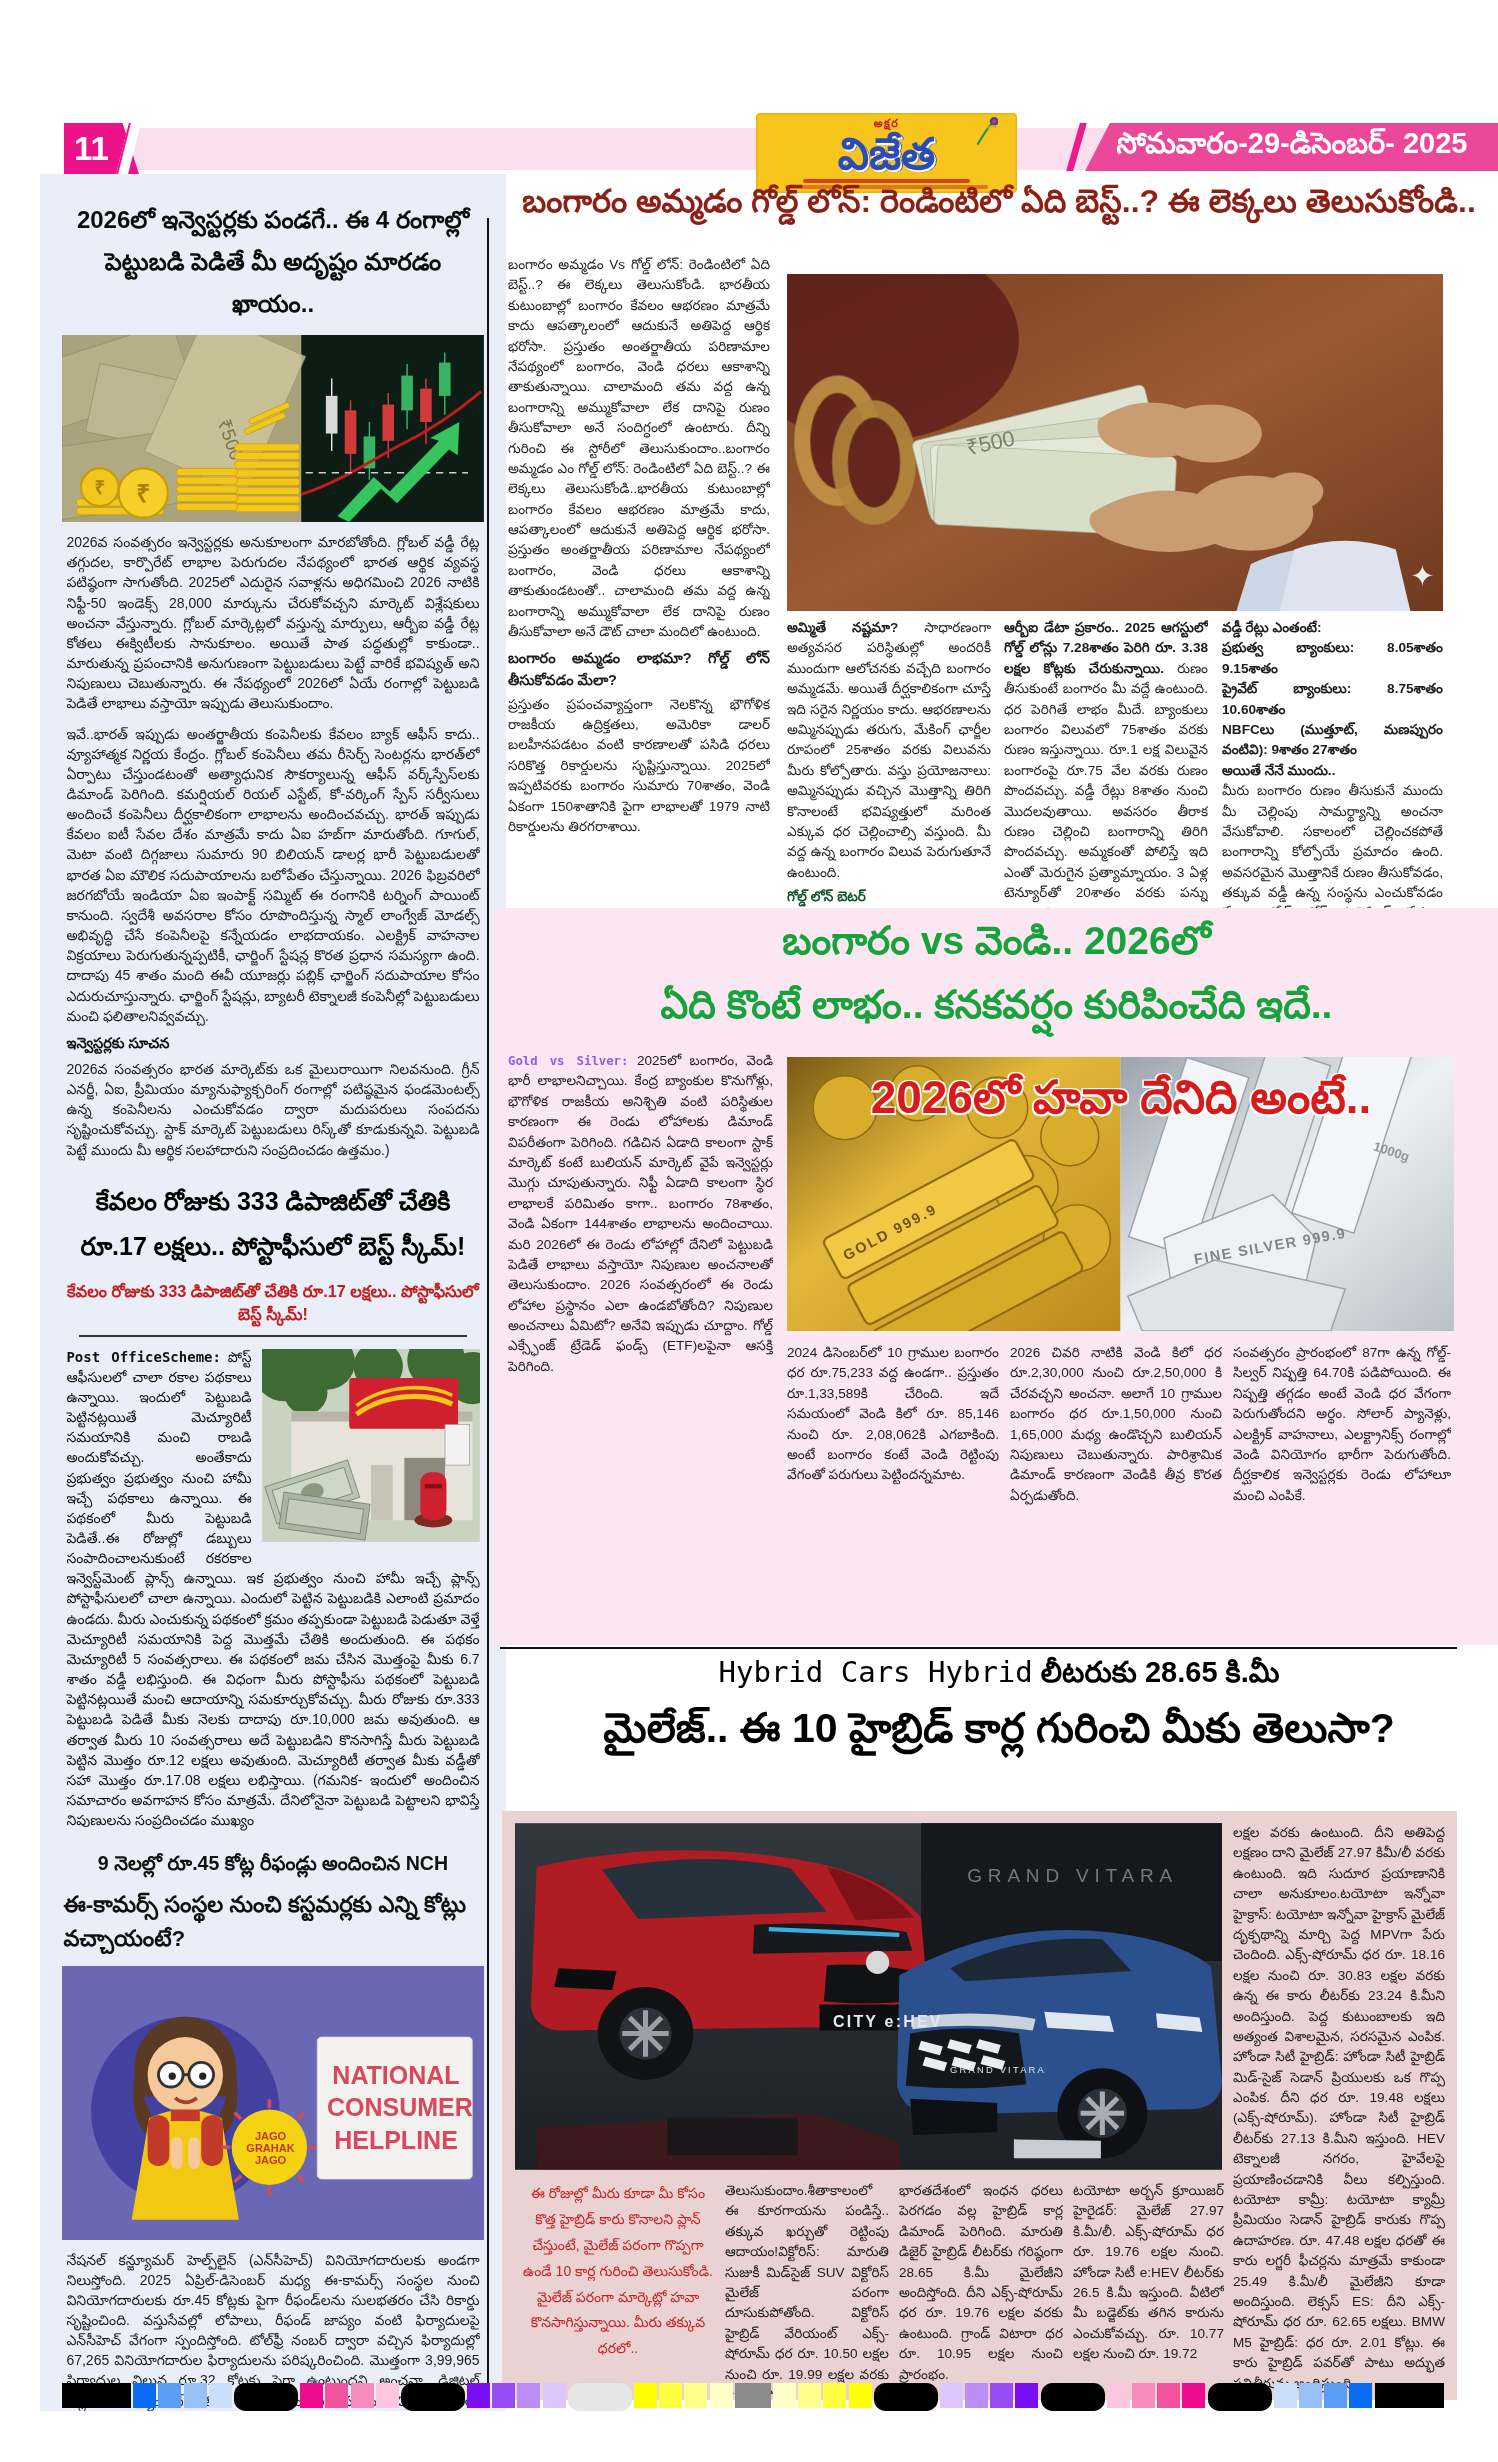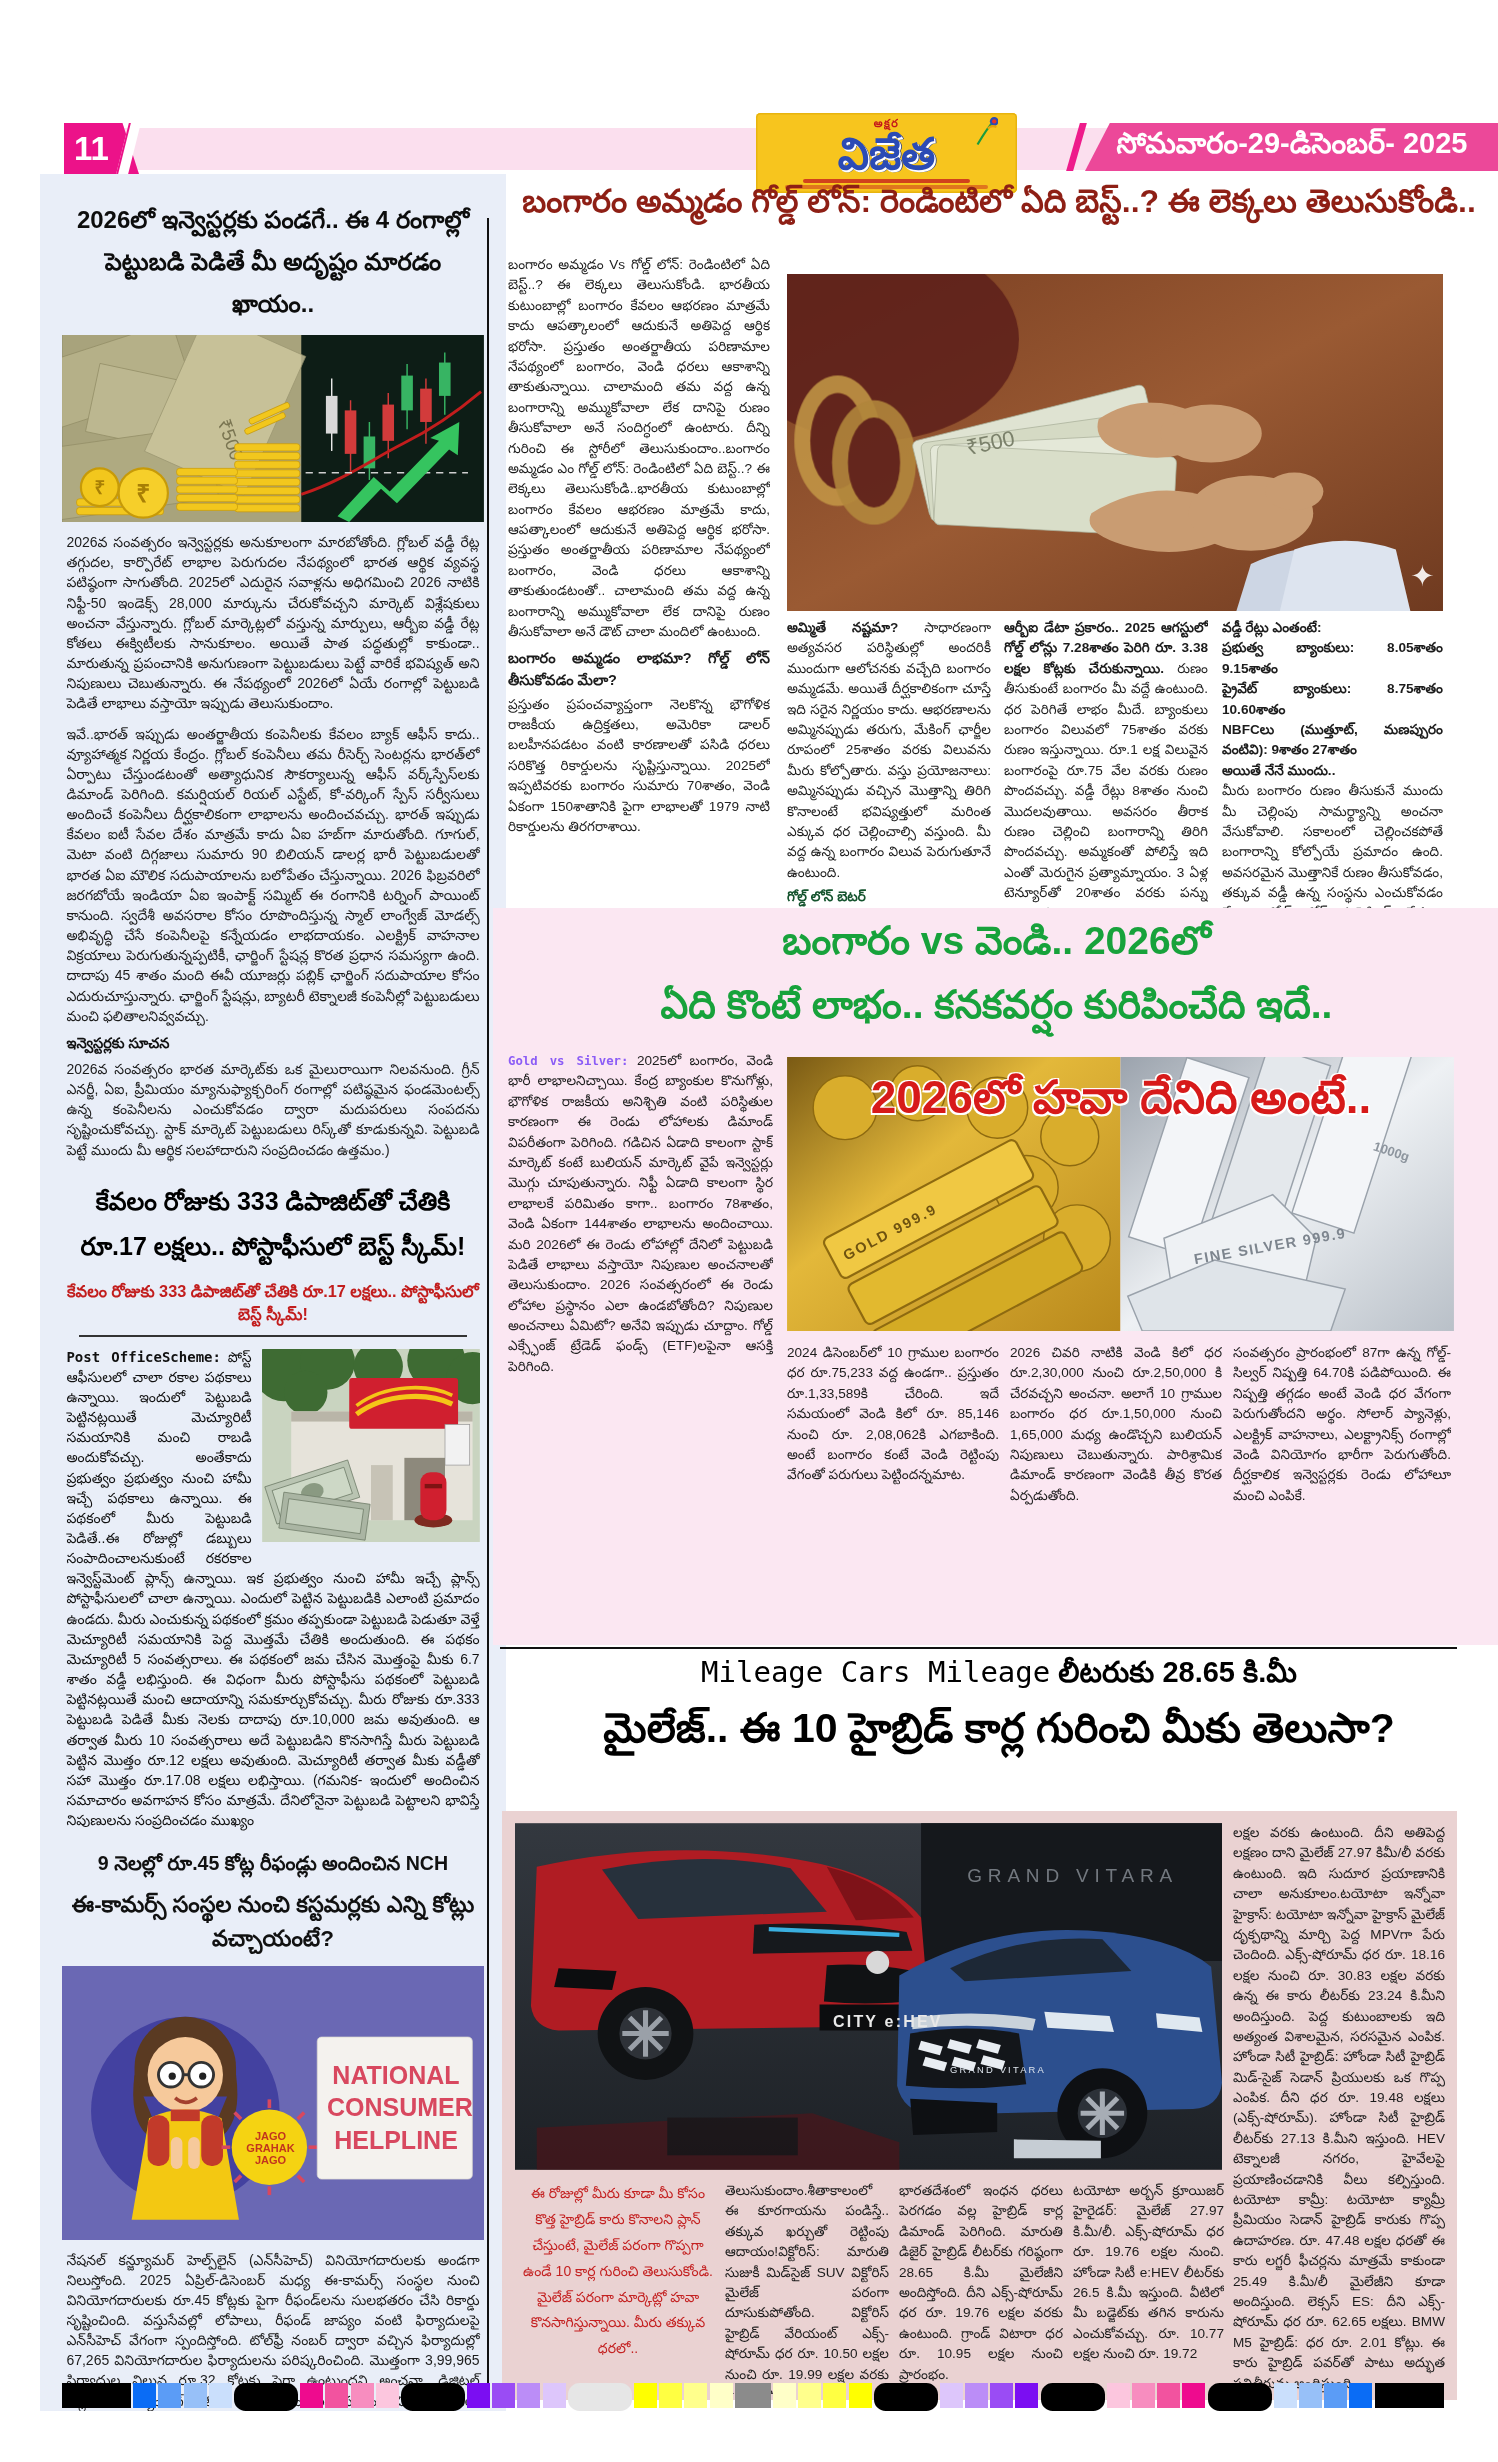--- a/index.html
+++ b/index.html
@@ -31,21 +31,21 @@
   .photo{display:block;}
   .body-txt{font-size:14px;line-height:1.44;text-align:justify;color:#1c1c1c;padding:10px 4.4px 0 4.4px;}
   .lead-bold{font-weight:bold;}
   .sub-bold{font-weight:bold;font-size:14.5px;padding:8.7px 4.4px 0 4.4px;}
   .a2-heading{font-weight:bold;font-size:25px;line-height:1.8;text-align:center;color:#000;padding:19px 2.9px 7.3px 2.9px;}
   .a2-subhead{color:#c21d1d;font-weight:bold;font-size:16.3px;text-align:center;padding:5.8px 1.5px 7.3px 1.5px;}
   .rule{height:1.5px;background:#333;margin:0 17.4px 10px 17.4px;}
   .a2-body{font-size:14px;line-height:1.44;text-align:justify;padding:0 4.4px;}
   .a2-img{float:right;margin:2.9px 0 5.8px 10px;}
   .a3-heading{font-weight:bold;font-size:19.6px;text-align:center;padding:22px 2.9px 2.9px 2.9px;}
-  .a3-subhead{font-weight:bold;font-size:22.5px;text-align:center;line-height:1.5;padding:5.8px 1.5px 10px 1.5px;}
+  .a3-subhead{font-weight:bold;font-size:22.5px;text-align:left;line-height:1.5;padding:5.8px 1.5px 10px 1.5px;}
 
   
   .vline{position:absolute;left:487px;top:218px;width:2.2px;height:2175px;background:#111;}
   .hline-hybrid{position:absolute;left:500px;top:1647px;width:957px;height:1.5px;background:#111;}
 
   
   .a4-heading{position:absolute;left:500px;top:183px;width:998px;text-align:center;
     color:#8e1f15;font-weight:bold;font-size:32px;}
   .col{position:absolute;font-size:13.6px;line-height:1.5;text-align:justify;overflow:hidden;color:#1c1c1c;}
   .green-tag{color:#14532d;font-weight:bold;display:block;padding-top:4.4px;}
@@ -401,21 +401,21 @@
     <div style="position:absolute;left:51px;top:167px;color:#6e5210;font-weight:bold;font-size:14.5px;transform:rotate(-28deg);letter-spacing:2.2px;">GOLD 999.9</div>
     <div style="position:absolute;left:406px;top:181px;color:#7d858e;font-weight:bold;font-size:14.5px;transform:rotate(-10deg);letter-spacing:1.5px;">FINE SILVER 999.9</div>
     <div style="position:absolute;right:44px;top:87px;color:#8d959e;font-weight:bold;font-size:13px;transform:rotate(18deg);">1000g</div>
   </div>
 
   <div class="col" style="left:787px;top:1343px;width:212px;height:291px;">2024 డిసెంబర్‌లో 10 గ్రాముల బంగారం ధర రూ.75,233 వద్ద ఉండగా.. ప్రస్తుతం రూ.1,33,589కి చేరింది. ఇదే సమయంలో వెండి కిలో రూ. 85,146 నుంచి రూ. 2,08,062కి ఎగబాకింది. అంటే బంగారం కంటే వెండి రెట్టింపు వేగంతో పరుగులు పెట్టిందన్నమాట.</div>
   <div class="col" style="left:1010px;top:1343px;width:212px;height:291px;">2026 చివరి నాటికి వెండి కిలో ధర రూ.2,30,000 నుంచి రూ.2,50,000 కి చేరవచ్చని అంచనా. అలాగే 10 గ్రాముల బంగారం ధర రూ.1,50,000 నుంచి 1,65,000 మధ్య ఉండొచ్చని బులియన్ నిపుణులు చెబుతున్నారు. పారిశ్రామిక డిమాండ్ కారణంగా వెండికి తీవ్ర కొరత ఏర్పడుతోంది.</div>
   <div class="col" style="left:1233px;top:1343px;width:218px;height:291px;">సంవత్సరం ప్రారంభంలో 87గా ఉన్న గోల్డ్-సిల్వర్ నిష్పత్తి 64.70కి పడిపోయింది. ఈ నిష్పత్తి తగ్గడం అంటే వెండి ధర వేగంగా పెరుగుతోందని అర్థం. సోలార్ ప్యానెళ్లు, ఎలక్ట్రిక్ వాహనాలు, ఎలక్ట్రానిక్స్ రంగాల్లో వెండి వినియోగం భారీగా పెరుగుతోంది. దీర్ఘకాలిక ఇన్వెస్టర్లకు రెండు లోహాలూ మంచి ఎంపికే.</div>
 
   <div class="a6-top">
-    <span class="en">Mileage Cars Mileage</span><span class="te"> లీటరుకు 28.65 కి.మీ</span>
+    <span class="en">Hybrid Cars Hybrid</span><span class="te"> లీటరుకు 28.65 కి.మీ</span>
   </div>
   <div class="a6-main">మైలేజ్.. ఈ 10 హైబ్రిడ్ కార్ల గురించి మీకు తెలుసా?</div>
 
   <div class="a6-panel"></div>
 
   <div class="ph-frame" style="position:absolute;left:515px;top:1823px;width:707px;height:347px;">
     <svg width="707" height="347" viewBox="0 0 975 478">
       <defs>
         <linearGradient id="bgc" x1="0" y1="0" x2="0" y2="1">
           <stop offset="0" stop-color="#33383f"></stop>

